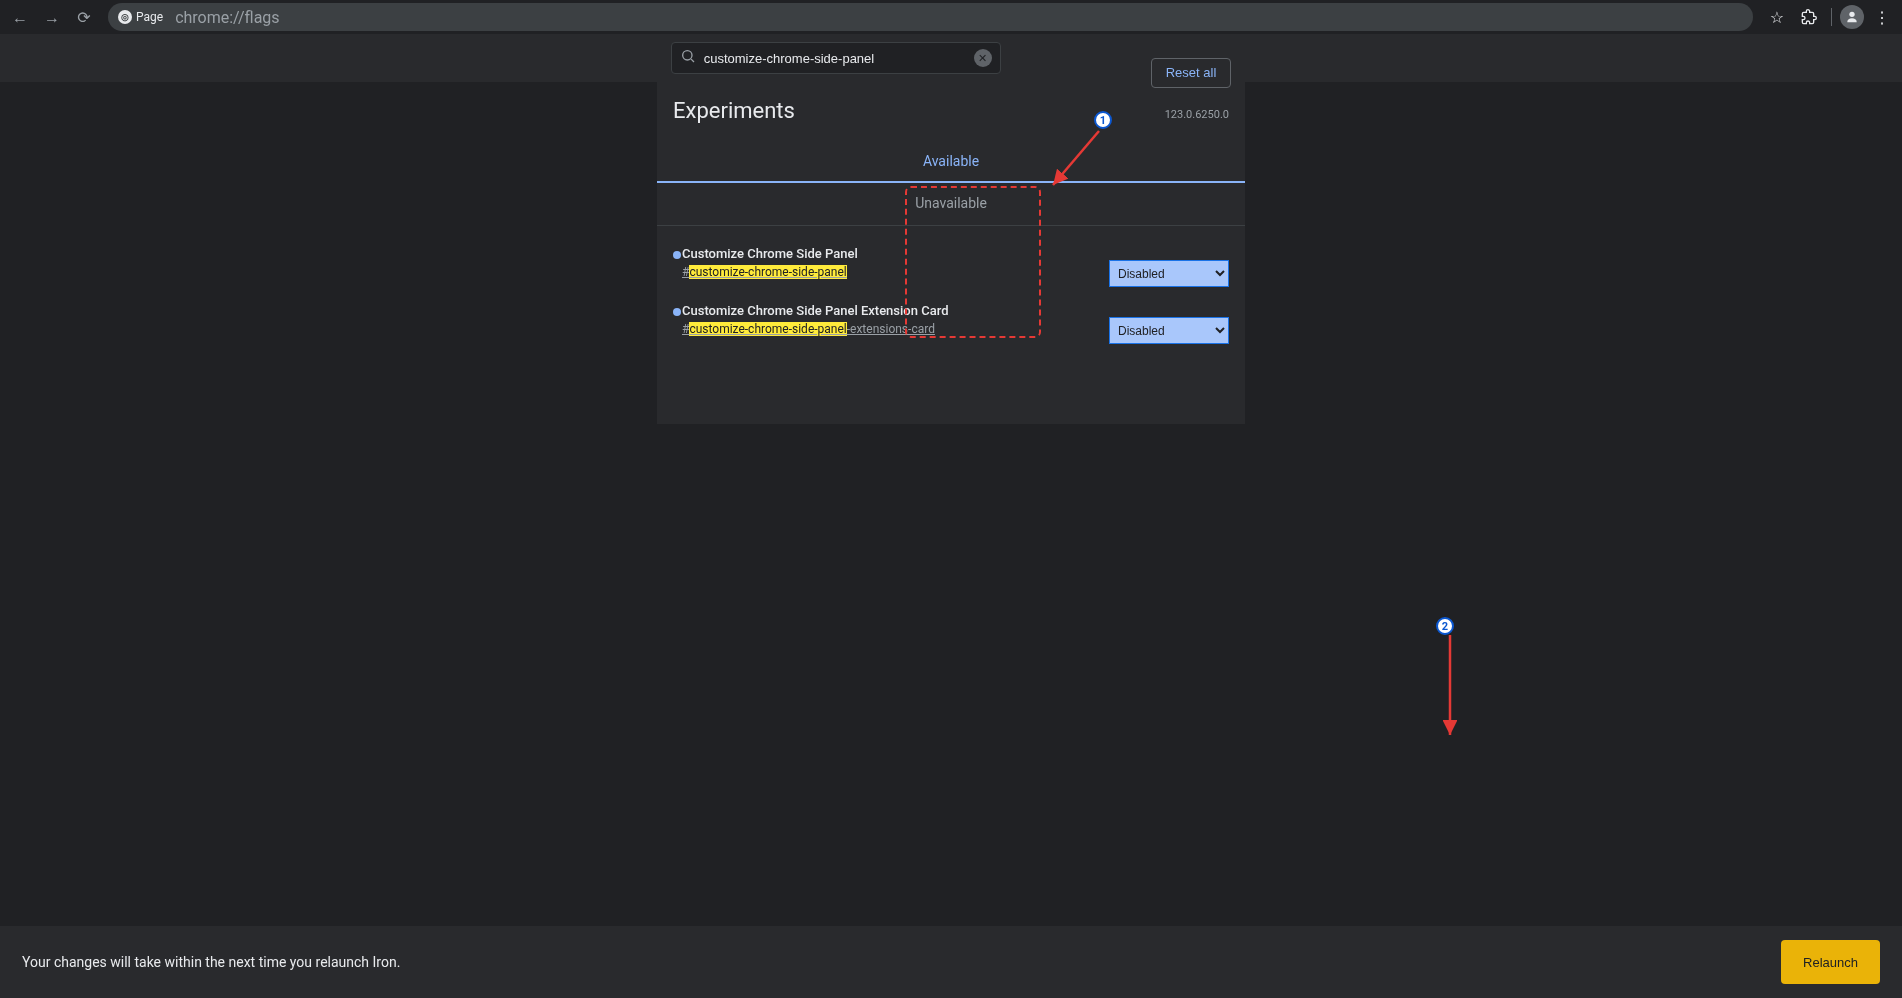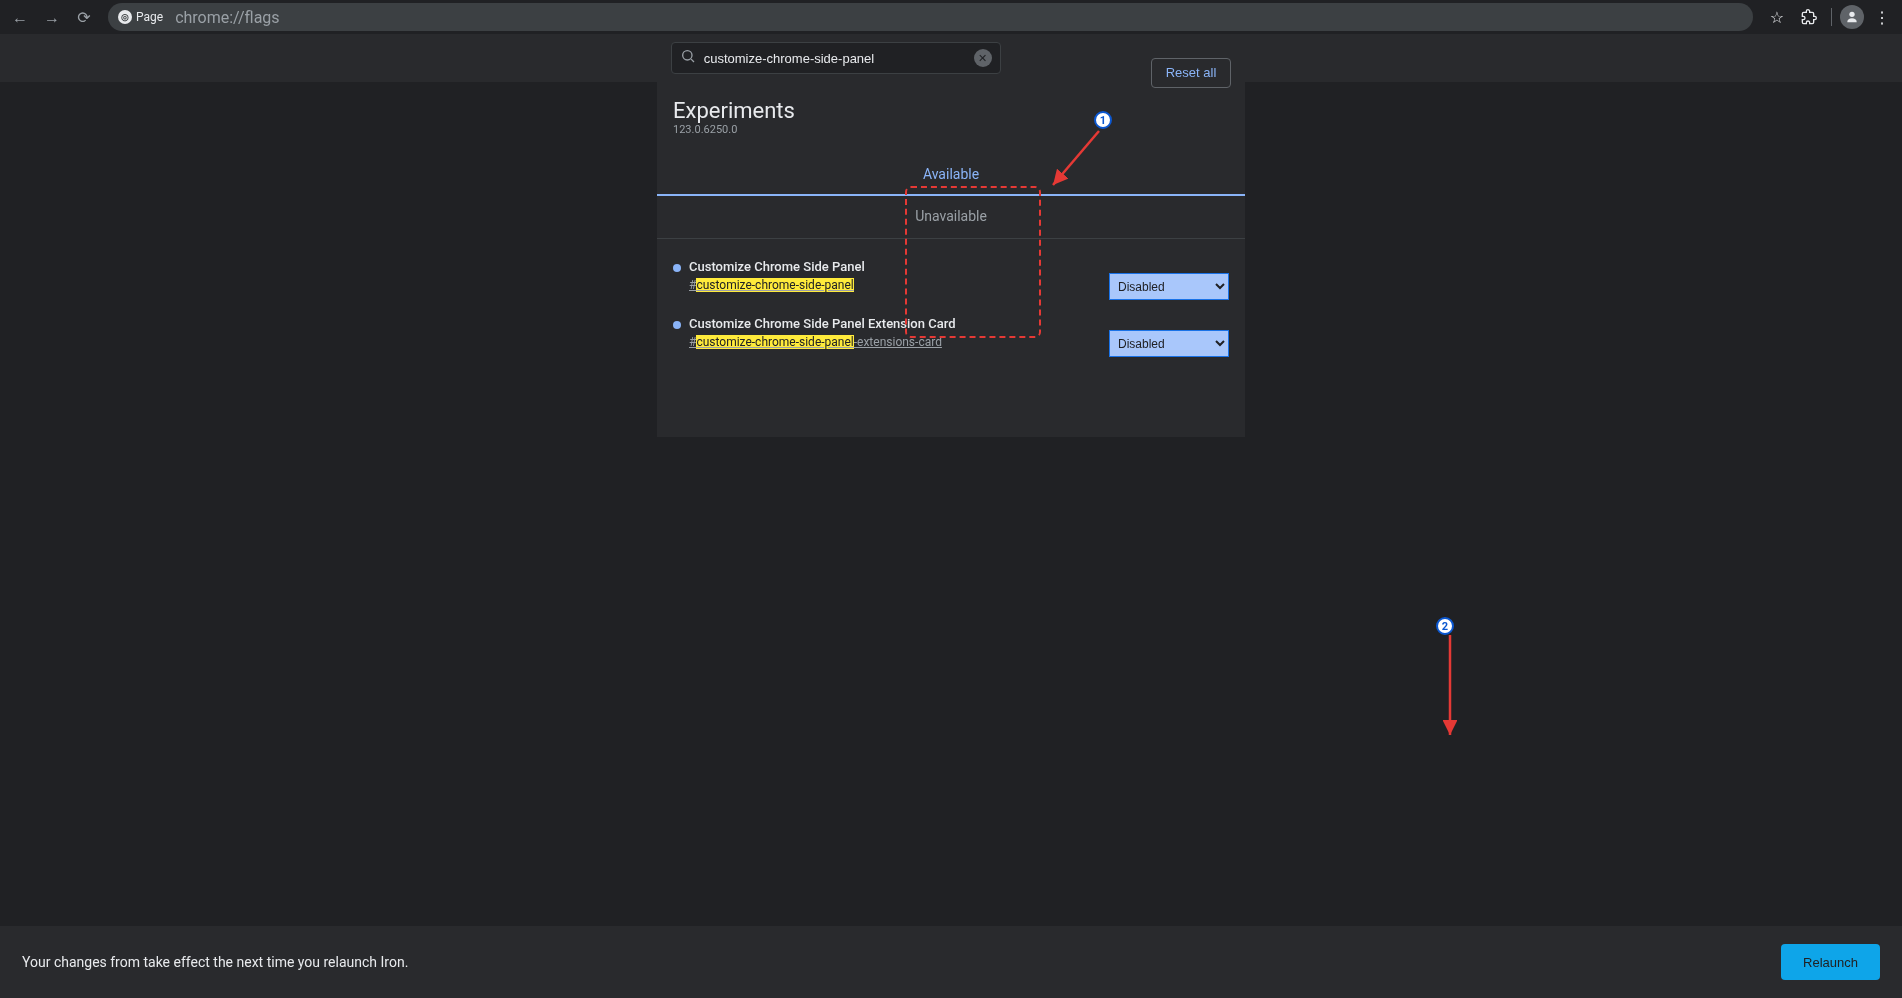--- a/index.html
+++ b/index.html
@@ -147,21 +147,20 @@
   width: 588px;
   background: #292a2d;
   margin: 0 auto;
   padding-bottom: 60px;
 }
 .card-header {
   padding: 16px 16px 0 16px;
   display: flex;
   justify-content: space-between;
   align-items: baseline;
-  flex-direction: column;
 }
 .card-title {
   font-size: 22px;
   font-weight: 400;
   color: #e8eaed;
 }
 .version {
   font-size: 11px;
   color: #9aa0a6;
 }
@@ -182,21 +181,21 @@
 }
 .tab.active {
   color: #8ab4f8;
   border-bottom: 2px solid #8ab4f8;
 }
 .flags-list {
   padding: 12px 16px;
 }
 .flag-item {
   display: flex;
-  gap: 8px;
+  gap: 1px;
   padding: 8px 0;
   align-items: flex-start;
 }
 .dot {
   width: 8px;
   height: 8px;
   border-radius: 50%;
   background: #8ab4f8;
   margin-top: 5px;
   flex-shrink: 0;
@@ -251,23 +250,23 @@
   display: flex;
   align-items: center;
   justify-content: space-between;
   padding: 0 22px;
 }
 .relaunch-msg {
   font-size: 14px;
   color: #e8eaed;
 }
 .relaunch-btn {
-  height: 36px;
+  height: 44px;
   padding: 0 22px;
-  background: #0ea5e9;
+  background: #eab308;
   border: none;
   border-radius: 4px;
   color: #202124;
   font-size: 13px;
   cursor: pointer;
 }
 
 
 .annotation-circle {
   position: absolute;
@@ -386,21 +385,21 @@
       <div class="flag-select-wrap">
         <select class="flag-select">
           <option>Disabled</option>
         </select>
       </div>
     </div>
   </div>
 </div>
 
 <div class="relaunch-bar">
-  <div class="relaunch-msg">Your changes from take effect the next time you relaunch Iron.</div>
+  <div class="relaunch-msg">Your changes will take within the next time you relaunch Iron.</div>
   <button class="relaunch-btn">Relaunch</button>
 </div>
 
 <div class="annotation-circle" style="left:1094px; top:111px;">1</div>
 <svg class="arrow annotation-arrow-1" width="60" height="66">
   <defs>
       <marker id="ah1" markerWidth="8" markerHeight="8" refX="6" refY="3" orient="auto">
         <path d="M0,0 L6,3 L0,6 Z" fill="#e53935"></path>
       </marker>
     </defs>

